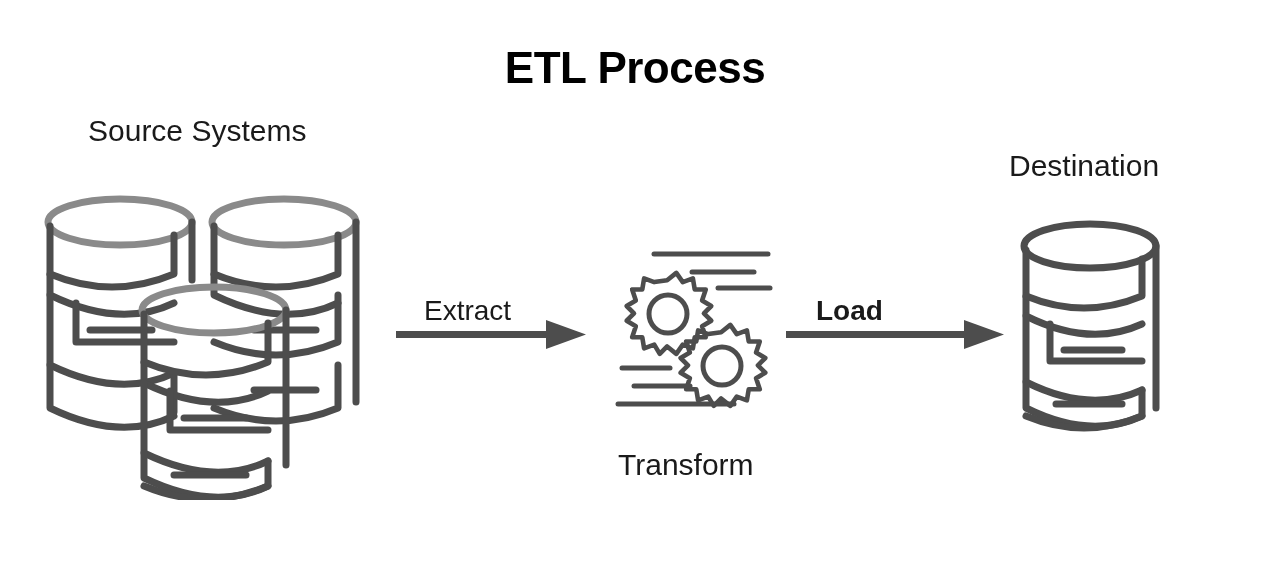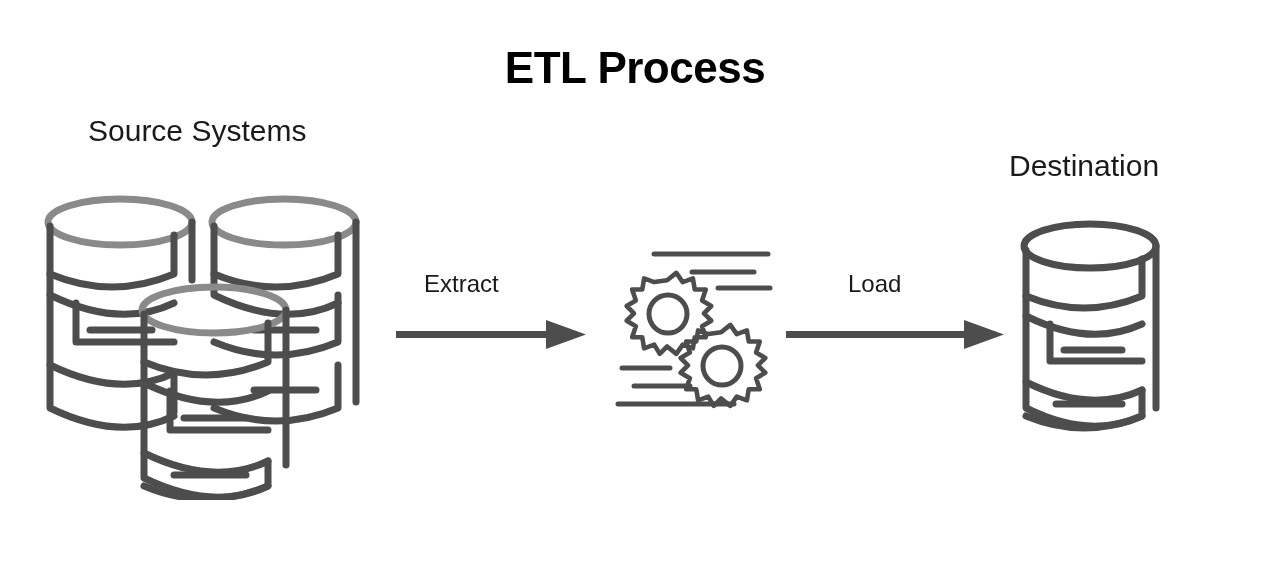--- a/index.html
+++ b/index.html
@@ -52,32 +52,34 @@
     top: 148px;
   }
   .label-transform {
     left: 618px;
     top: 447px;
   }
 
   
   .arrow-label {
     position: absolute;
-    font-size: 24px;
+    font-size: 28px;
     color: #1a1a1a;
     white-space: nowrap;
     line-height: 1.2;
+    margin-top: 24px;
   }
   .label-extract {
     left: 424px;
     top: 270px;
   }
   .label-load {
-    left: 848px;
+    left: 816px;
     top: 270px;
+    font-weight: bold;
   }
 
   
   .gfx {
     position: absolute;
     display: block;
   }
   .gfx-source-cluster {
     left: 32px;
     top: 190px;
@@ -192,20 +194,21 @@
         <path d="M46 8 L160 8"></path>
         <path d="M84 26 L146 26"></path>
         <path d="M110 42 L162 42"></path>
         <path d="M14 122 L62 122"></path>
         <path d="M26 140 L82 140"></path>
         <path d="M10 158 L126 158"></path>
       </g>
     </g>
   </svg>
 
+  <div class="node-label label-transform">Transform</div>
 
   <div class="arrow-label label-load">Load</div>
 
   <svg class="gfx gfx-arrow-load" width="218" height="40" viewBox="0 0 218 40">
     <rect x="0" y="15" width="180" height="7" fill="#4d4d4d"></rect>
     <path d="M178 4 L218 18.5 L178 33 Z" fill="#4d4d4d"></path>
   </svg>
 
   <div class="node-label label-destination">Destination</div>
 

